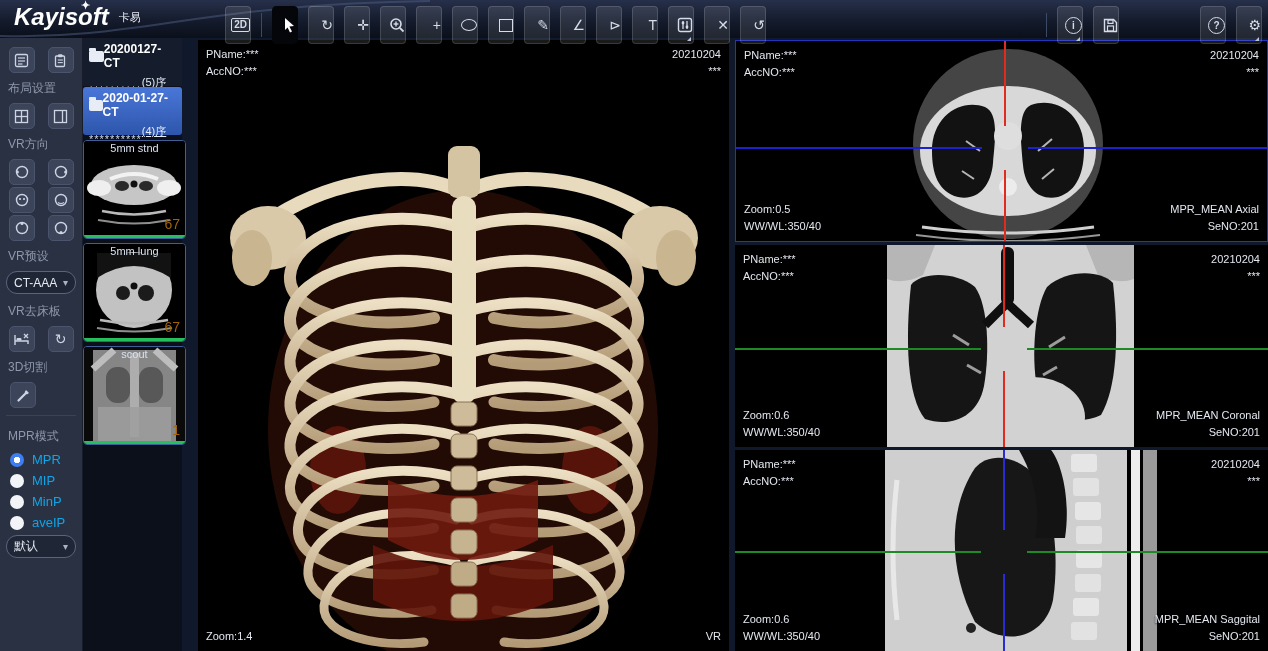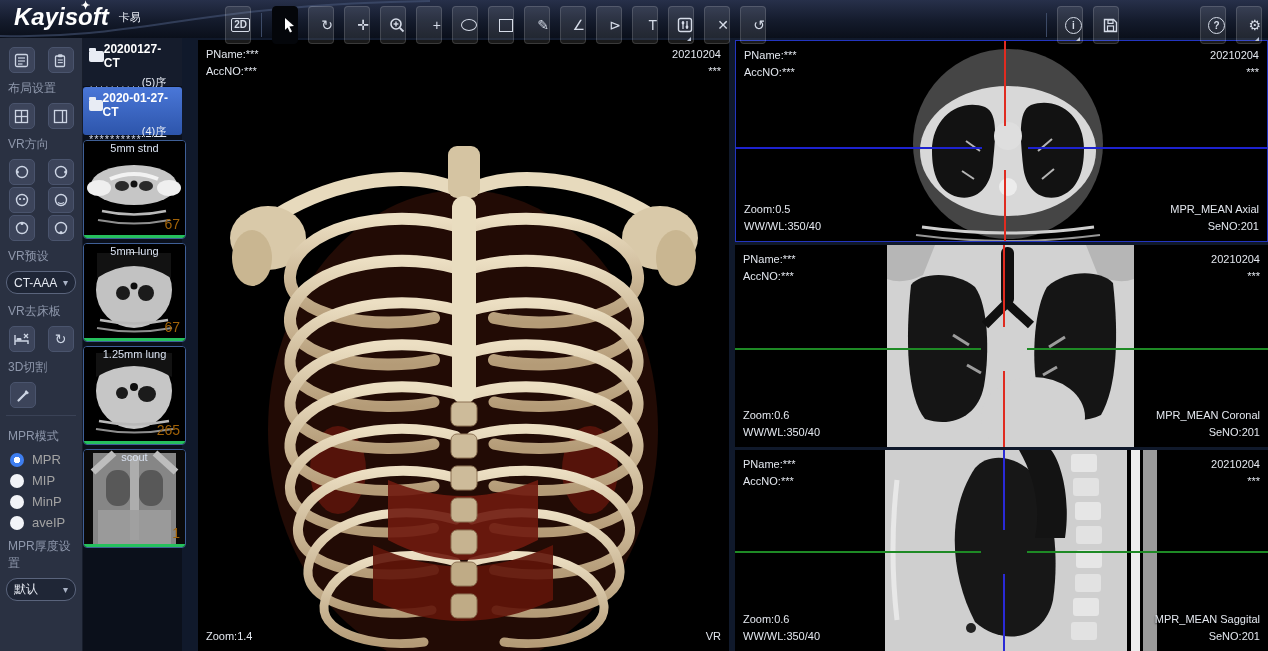--- a/index.html
+++ b/index.html
@@ -37,21 +37,21 @@
   .sb-row.left{justify-content:flex-start;padding-left:10px;}
   .sbtn{position:relative;width:26px;height:26px;border-radius:5px;background:#3c445a;border:1px solid #4a546d;
     color:#cdd5e4;display:flex;align-items:center;justify-content:center;font-size:14px;padding:0;cursor:pointer;box-sizing:border-box;}
   .sb-divider{height:1px;background:#3a4256;margin:7px 6px;}
   .select{display:flex;align-items:center;justify-content:space-between;margin:2px 6px 4px;height:21px;
     background:#1f2636;border:1px solid #5a647c;border-radius:11px;color:#e6eaf2;font-size:12px;padding:0 7px;cursor:pointer;}
   .select .chev{font-size:10px;color:#aab3c6;}
   .radio-row{display:flex;align-items:center;gap:8px;padding:3px 0 3px 10px;cursor:pointer;}
   .radio{width:14px;height:14px;border-radius:50%;background:#f2f4f8;flex:0 0 auto;}
   .radio.checked{background:radial-gradient(circle at 50% 50%, #ffffff 0 3px, #3e7ef0 3px 8px);}
-  .radio-label{color:#a3a3a3;font-size:13px;}
+  .radio-label{color:#0ea5e9;font-size:13px;}
 
   
   .series{position:absolute;top:38px;left:83px;width:99px;height:613px;background:#0b101b;z-index:10;}
   .study{position:relative;height:42px;padding:4px 6px 2px;box-sizing:content-box;background:#151c2c;margin-bottom:1px;cursor:pointer;}
   .study.selected{background:linear-gradient(180deg,#4a77d8 0%,#2d55ab 100%);border-radius:3px;}
   .study .r1{display:flex;align-items:center;justify-content:space-between;}
   .study .title{color:#fff;font-size:12px;font-weight:bold;}
   .study .r2{display:flex;align-items:center;justify-content:space-between;margin-top:5px;}
   .study .masked{color:#cfd6e6;font-size:11px;letter-spacing:1px;}
   .study .count{color:#e6ebf5;font-size:11px;text-decoration:underline;}
@@ -313,21 +313,20 @@
       <span class="radio-label">MIP</span>
     </div>
     <div class="radio-row">
       <span class="radio"></span>
       <span class="radio-label">MinP</span>
     </div>
     <div class="radio-row">
       <span class="radio"></span>
       <span class="radio-label">aveIP</span>
     </div>
-    <div class="sb-label">MPR厚度设置</div>
     <div class="select">
       <span>默认</span>
       <span class="chev">▾</span>
     </div>
   </aside>
 
   <aside class="series">
     <div class="study">
       <div class="r1">
           <span class="folder"></span>
@@ -373,35 +372,20 @@
           <circle cx="50" cy="46" r="38" fill="#c2c2c2"></circle>
           <path d="M13,34 Q50,10 87,34 L87,9 L13,9 Z" fill="#121212"></path>
           <circle cx="39" cy="49" r="7" fill="#1b1b1b"></circle>
           <circle cx="62" cy="49" r="8" fill="#1b1b1b"></circle>
           <circle cx="50" cy="42" r="3.5" fill="#0e0e0e"></circle>
           <path d="M16,76 Q50,83 84,76" stroke="#b9b9b9" stroke-width="2.5" fill="none"></path>
           <path d="M13,84 Q50,91 88,84" stroke="#8f8f8f" stroke-width="2" fill="none"></path>
         </svg>
         <span class="thumb-label">5mm lung</span>
         <span class="thumb-count">67</span>
-        <span class="thumb-bar"></span>
-      </div>
-      <div class="thumb">
-        <svg width="101" height="97" viewBox="0 0 101 97">
-          <rect width="101" height="97" fill="#000"></rect>
-          <circle cx="50" cy="44" r="38" fill="#c6c6c6"></circle>
-          <path d="M12,30 Q50,8 88,30 L88,6 L12,6 Z" fill="#121212"></path>
-          <circle cx="38" cy="46" r="6" fill="#1b1b1b"></circle>
-          <ellipse cx="63" cy="47" rx="9" ry="8" fill="#1b1b1b"></ellipse>
-          <circle cx="50" cy="40" r="4" fill="#0e0e0e"></circle>
-          <path d="M15,74 Q50,81 85,74" stroke="#b9b9b9" stroke-width="2.5" fill="none"></path>
-          <path d="M12,82 Q50,89 89,82" stroke="#8f8f8f" stroke-width="2" fill="none"></path>
-        </svg>
-        <span class="thumb-label">1.25mm lung</span>
-        <span class="thumb-count">265</span>
         <span class="thumb-bar"></span>
       </div>
       <div class="thumb">
         <svg width="101" height="97" viewBox="0 0 101 97">
           <rect width="101" height="97" fill="#0a0a0a"></rect>
           <rect x="9" y="3" width="83" height="91" fill="#868686"></rect>
           <path d="M9,22 L30,3" stroke="#bdbdbd" stroke-width="7"></path>
           <path d="M92,22 L71,3" stroke="#bdbdbd" stroke-width="7"></path>
           <rect x="22" y="20" width="24" height="36" rx="11" fill="#585858"></rect>
           <rect x="55" y="20" width="24" height="36" rx="11" fill="#585858"></rect>

